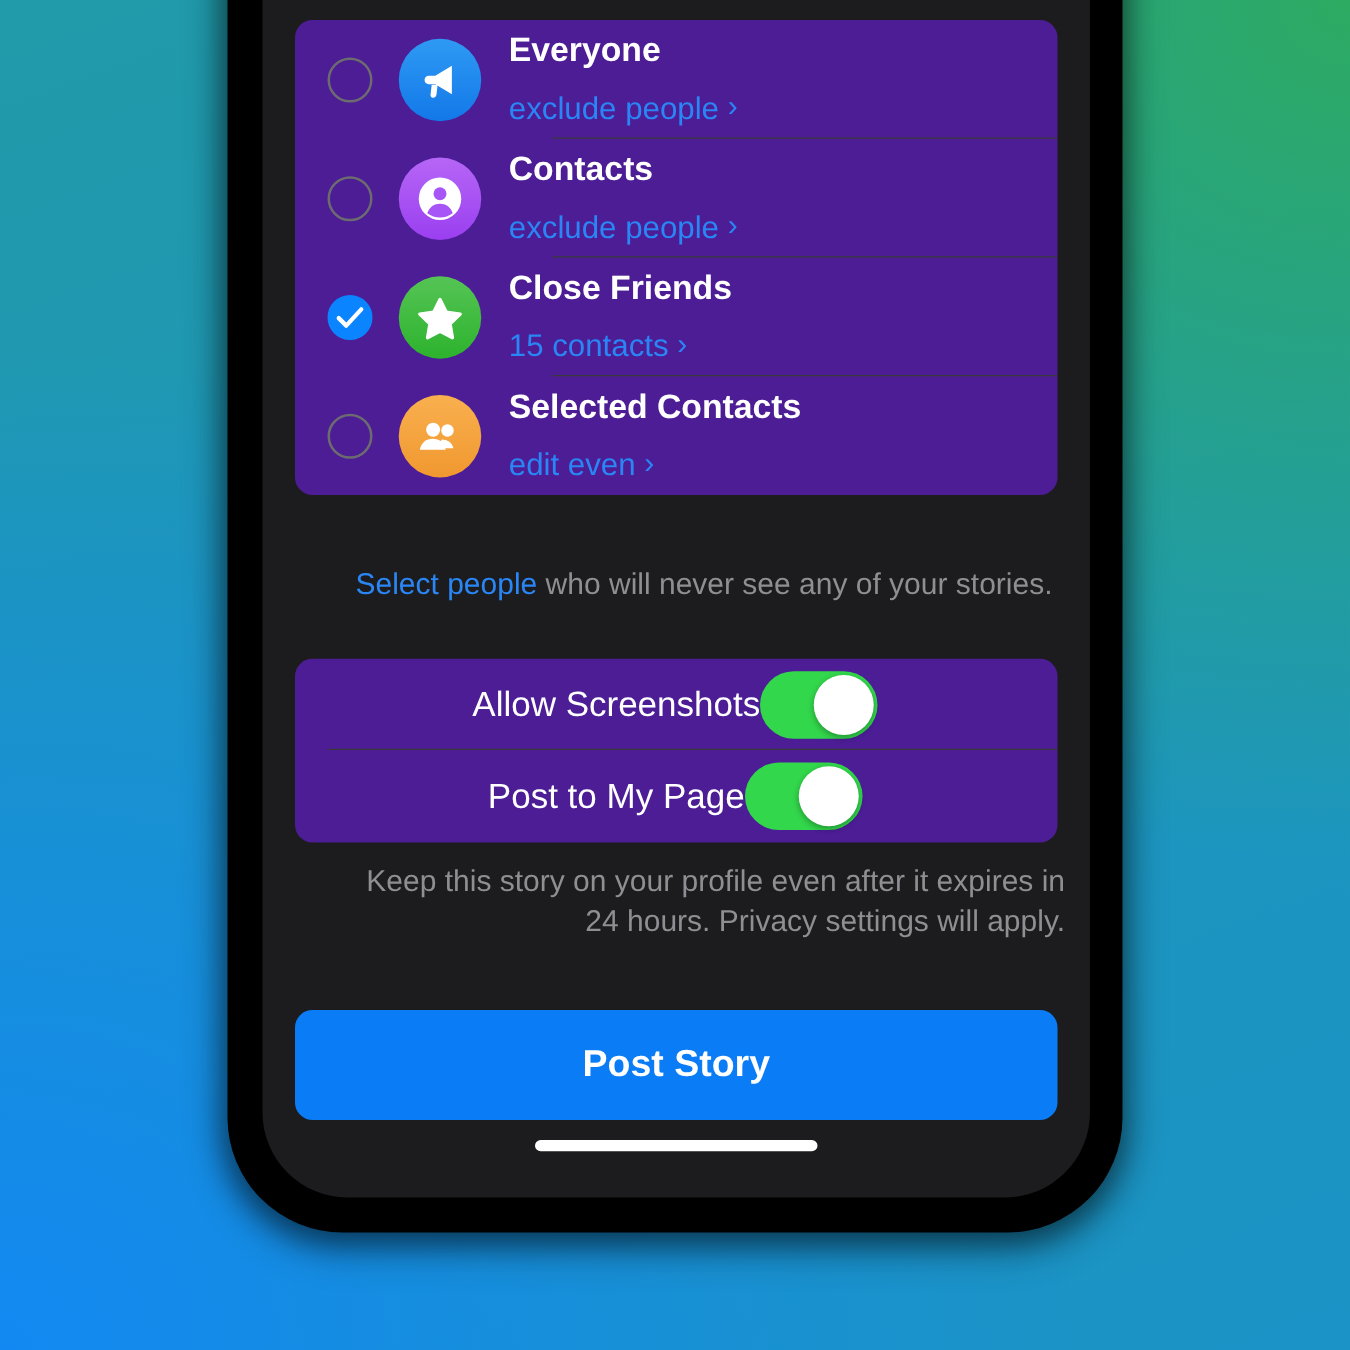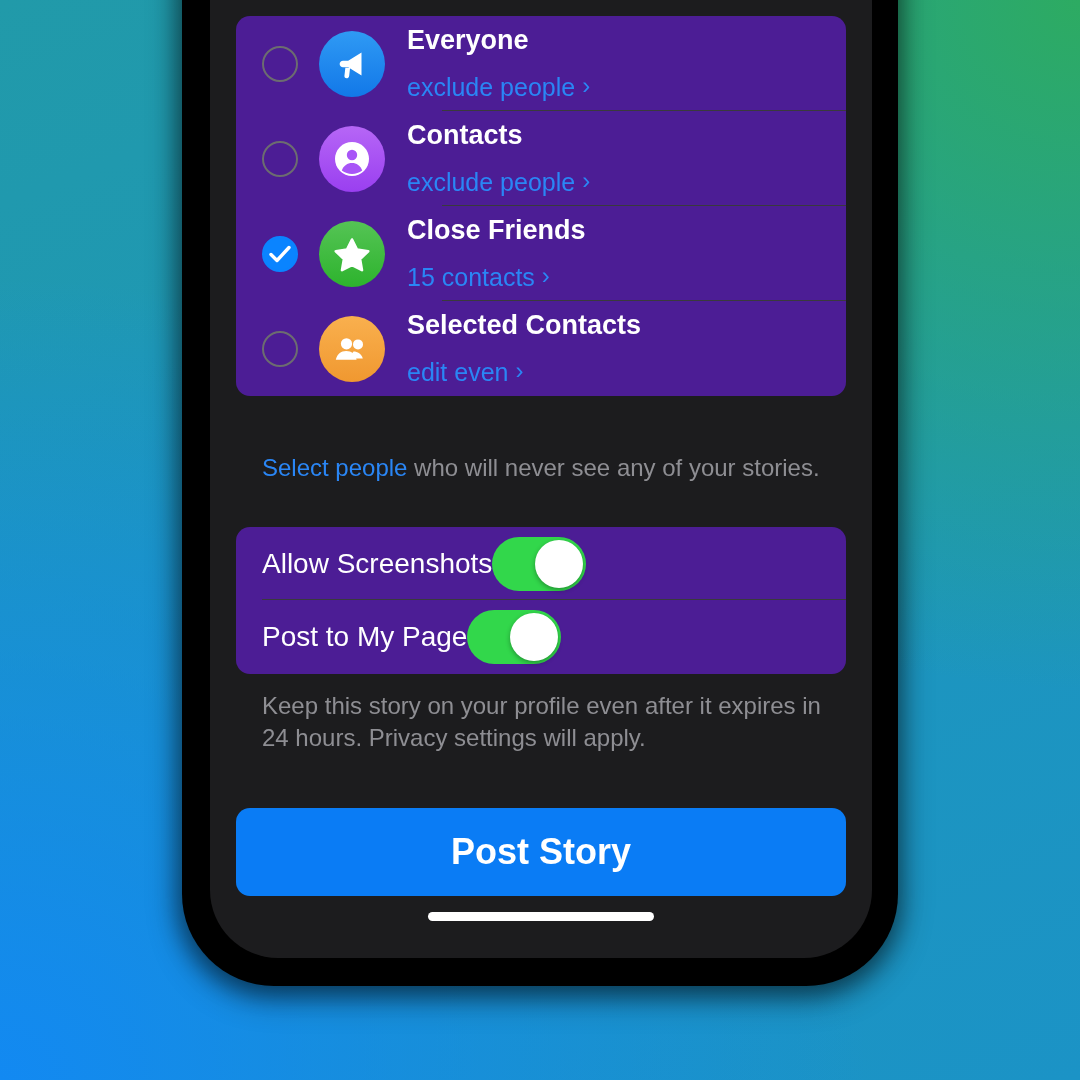--- a/index.html
+++ b/index.html
@@ -83,30 +83,30 @@
   }
   .chev{ display:inline-block; font-size:24px; line-height:1; color:#2a86f5;
          transform:translateY(-1px); }
   .sep{
     position:absolute; left:206px; right:0; bottom:0; height:1px;
     background:#3a3a3c;
   }
 
   
   .note{
-    position:absolute; font-size:24px; color:#8e8e93; line-height:1.32;
+    position:absolute; font-size:24px; color:#8e8e93; line-height:1.32;text-align:right;
   }
   #note-1{ left:52px; top:452px; width:580px; }
   #note-1 .lnk{ color:#2a86f5; }
 
   
   #toggle-card{ left:26px; top:527px; width:610px; height:147px; }
   .tg-row{
     position:relative; height:73px; display:flex; align-items:center;
-    padding:0 28px 0 26px; justify-content:flex-start;
+    padding:0 28px 0 26px; justify-content:center;
   }
   .tg-label{ font-size:28px; color:#ffffff; }
   .switch{
     width:94px; height:54px; border-radius:27px; background:#32d74b;
     position:relative; flex:none;
   }
   .switch .knob{
     position:absolute; top:3px; left:43px; width:48px; height:48px;
     border-radius:50%; background:#ffffff;
     box-shadow:0 2px 5px rgba(0,0,0,0.32);
@@ -114,21 +114,21 @@
   .tg-sep{ position:absolute; left:26px; right:0; bottom:0; height:1px; background:#3a3a3c; }
 
   
   #note-2{ left:52px; top:690px; width:590px; }
 
   
   #post-button{
     position:absolute; left:26px; top:808px; width:610px; height:88px;
     background:#0a7cf5; border-radius:14px; border:none;
     display:flex; align-items:center; justify-content:center;
-    color:#ffffff; font-size:36px; font-weight:bold;
+    color:#ffffff; font-size:30px; font-weight:bold;
     font-family:"Liberation Sans", sans-serif; cursor:pointer;
   }
 
   
   #home-indicator{
     position:absolute; left:50%; transform:translateX(-50%);
     top:912px; width:226px; height:9px; border-radius:5px; background:#ffffff;
   }
 </style>
 </head>

